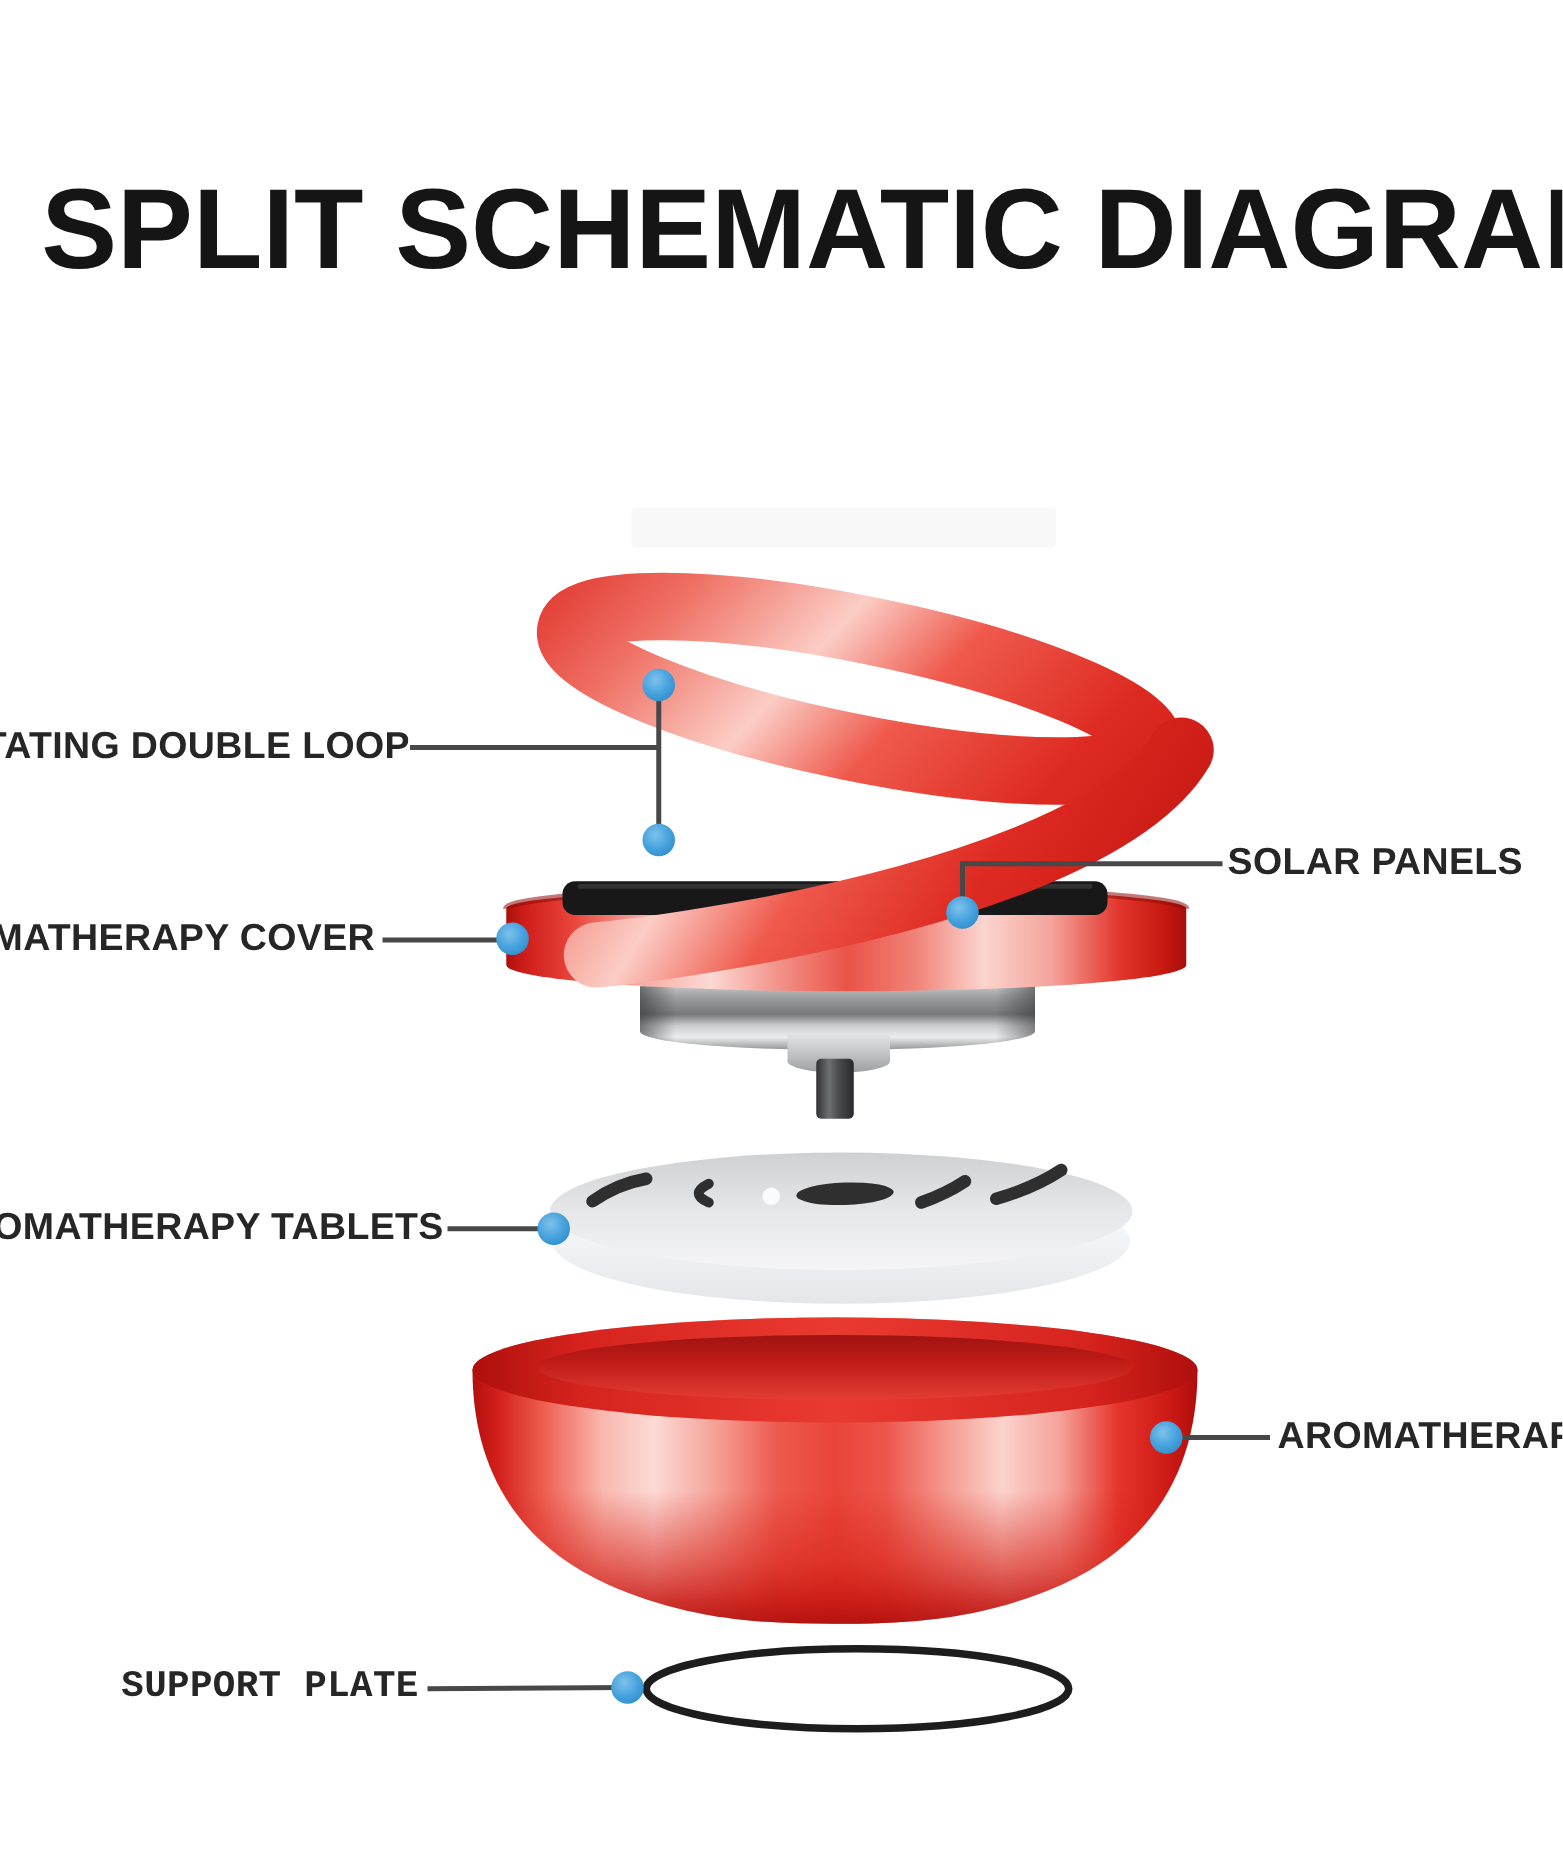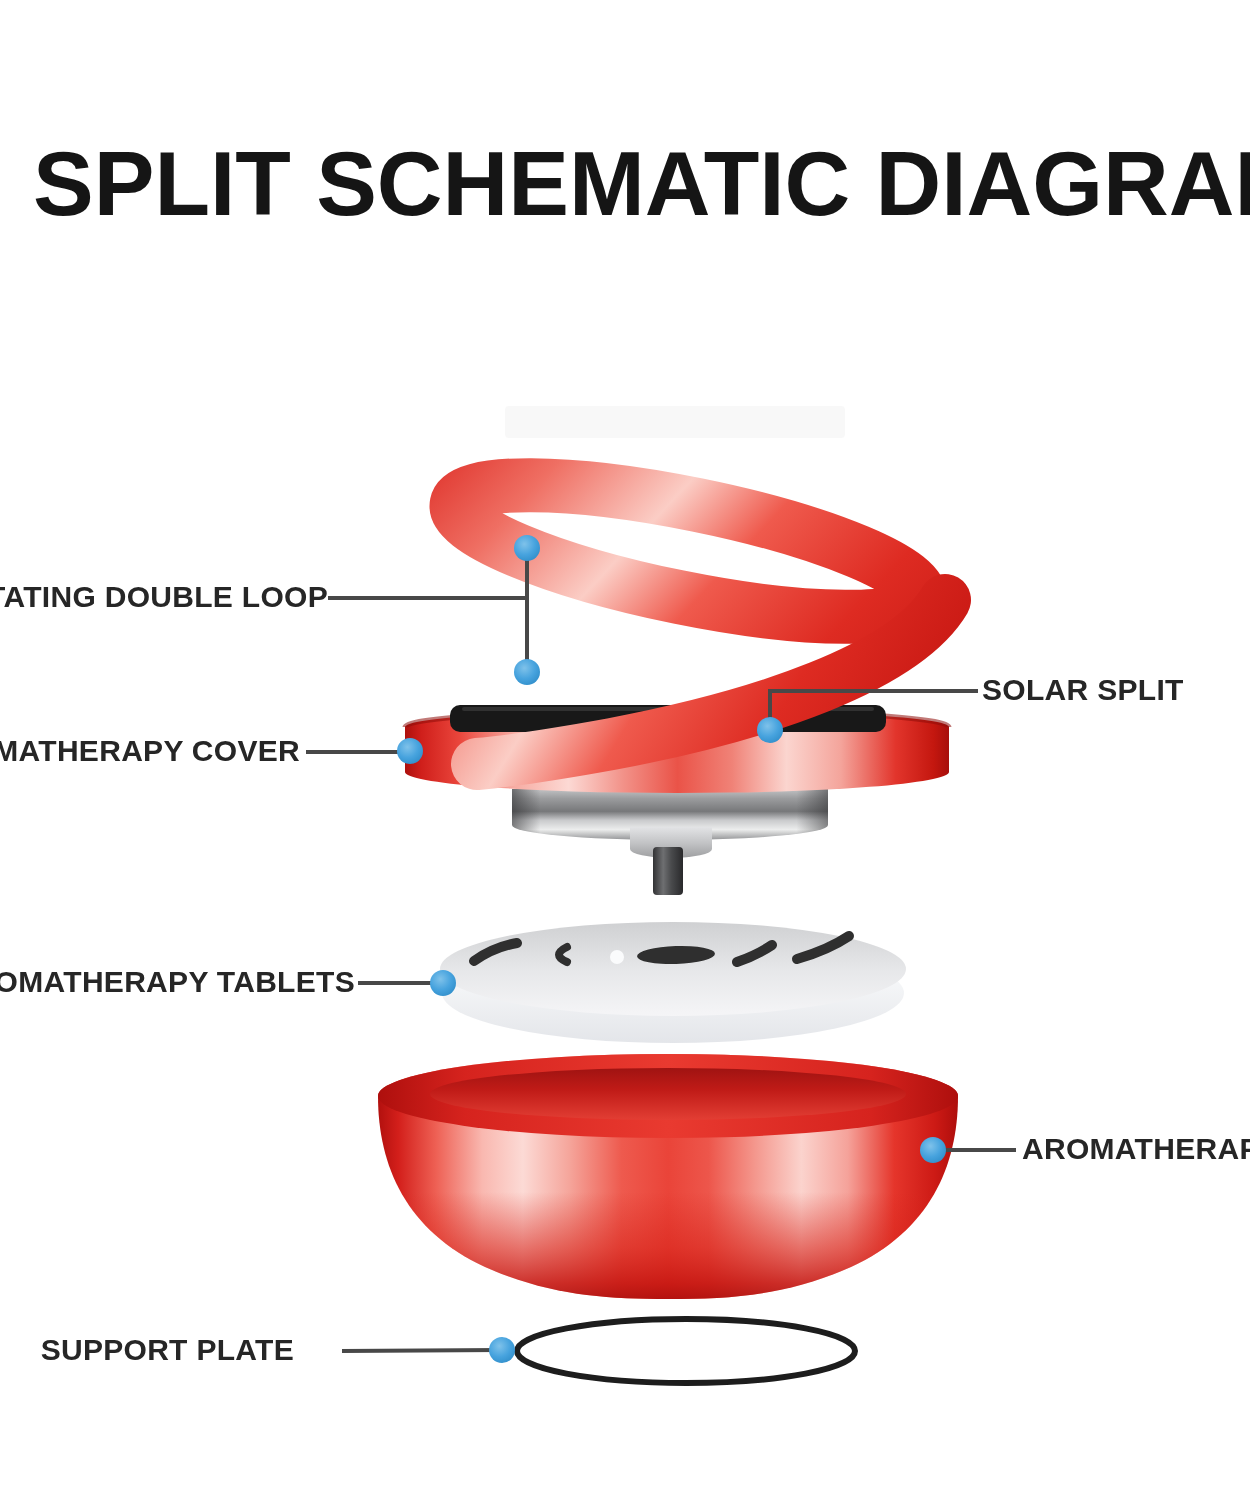--- a/index.html
+++ b/index.html
@@ -13,21 +13,21 @@
   }
   .callout-label{
     position:absolute;font-size:30px;font-weight:bold;color:#262626;
     white-space:nowrap;line-height:1;letter-spacing:0.3px;
   }
   .lbl-loop   {right:922px;top:582px;}
   .lbl-solar  {left:982px; top:675px;}
   .lbl-cover  {right:950px;top:736px;}
   .lbl-tablets{right:895px;top:967px;}
   .lbl-box    {left:1022px;top:1134px;}
-  .lbl-support{right:956px;top:1335px;}
+  .lbl-support{right:915px;top:1335px;font-family:Liberation Mono, monospace;}
   svg{position:absolute;left:0;top:0;}
 </style>
 </head>
 <body>
 
 <div class="canvas">
 
   <div class="title">SPLIT SCHEMATIC DIAGRAM</div>
 
   <svg width="1250" height="1500" viewBox="0 0 1250 1500">
@@ -191,19 +191,19 @@
       <circle cx="527" cy="672" r="13"></circle>
       <circle cx="770" cy="730" r="13"></circle>
       <circle cx="410" cy="751" r="13"></circle>
       <circle cx="443" cy="983" r="13"></circle>
       <circle cx="933" cy="1150" r="13"></circle>
       <circle cx="502" cy="1350" r="13"></circle>
     </g>
   </svg>
 
   <div class="callout-label lbl-loop">ROTATING DOUBLE LOOP</div>
-  <div class="callout-label lbl-solar">SOLAR SPLIT</div>
+  <div class="callout-label lbl-solar">SOLAR PANELS</div>
   <div class="callout-label lbl-cover">AROMATHERAPY COVER</div>
   <div class="callout-label lbl-tablets">AROMATHERAPY TABLETS</div>
   <div class="callout-label lbl-box">AROMATHERAPY</div>
   <div class="callout-label lbl-support">SUPPORT PLATE</div>
 
 </div>
 
 </body></html>

